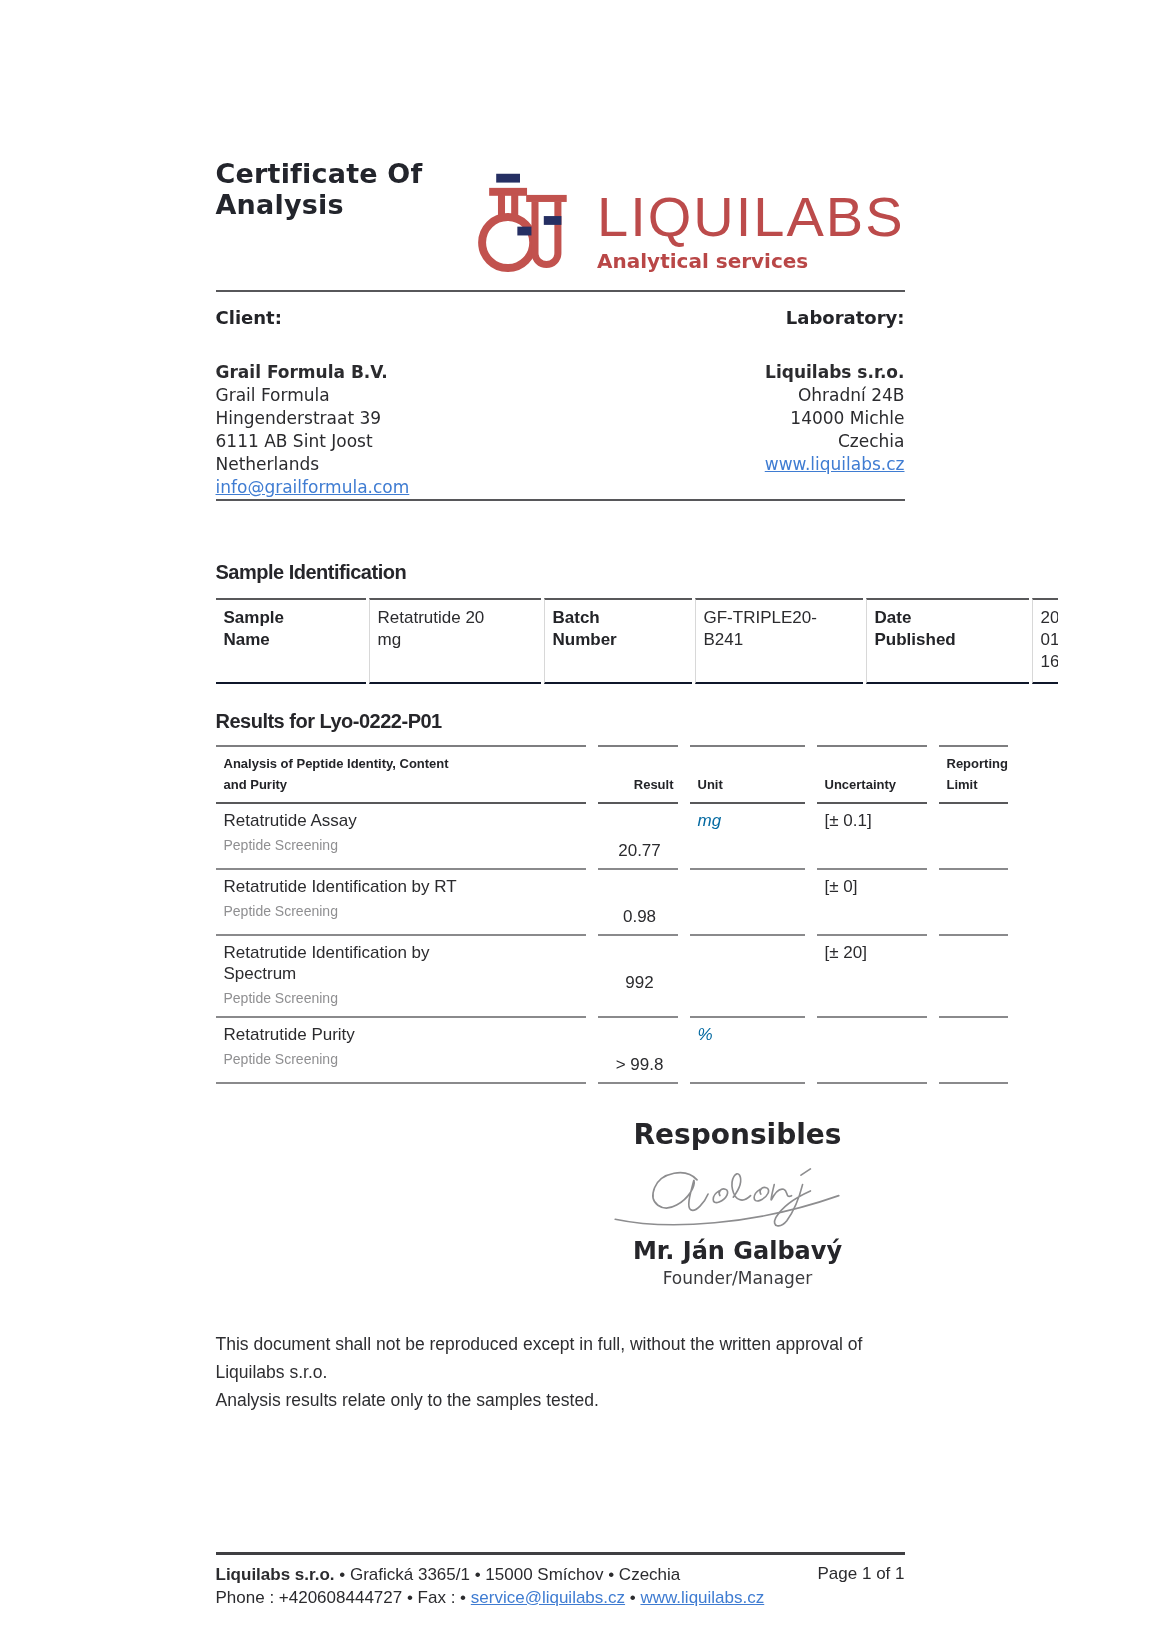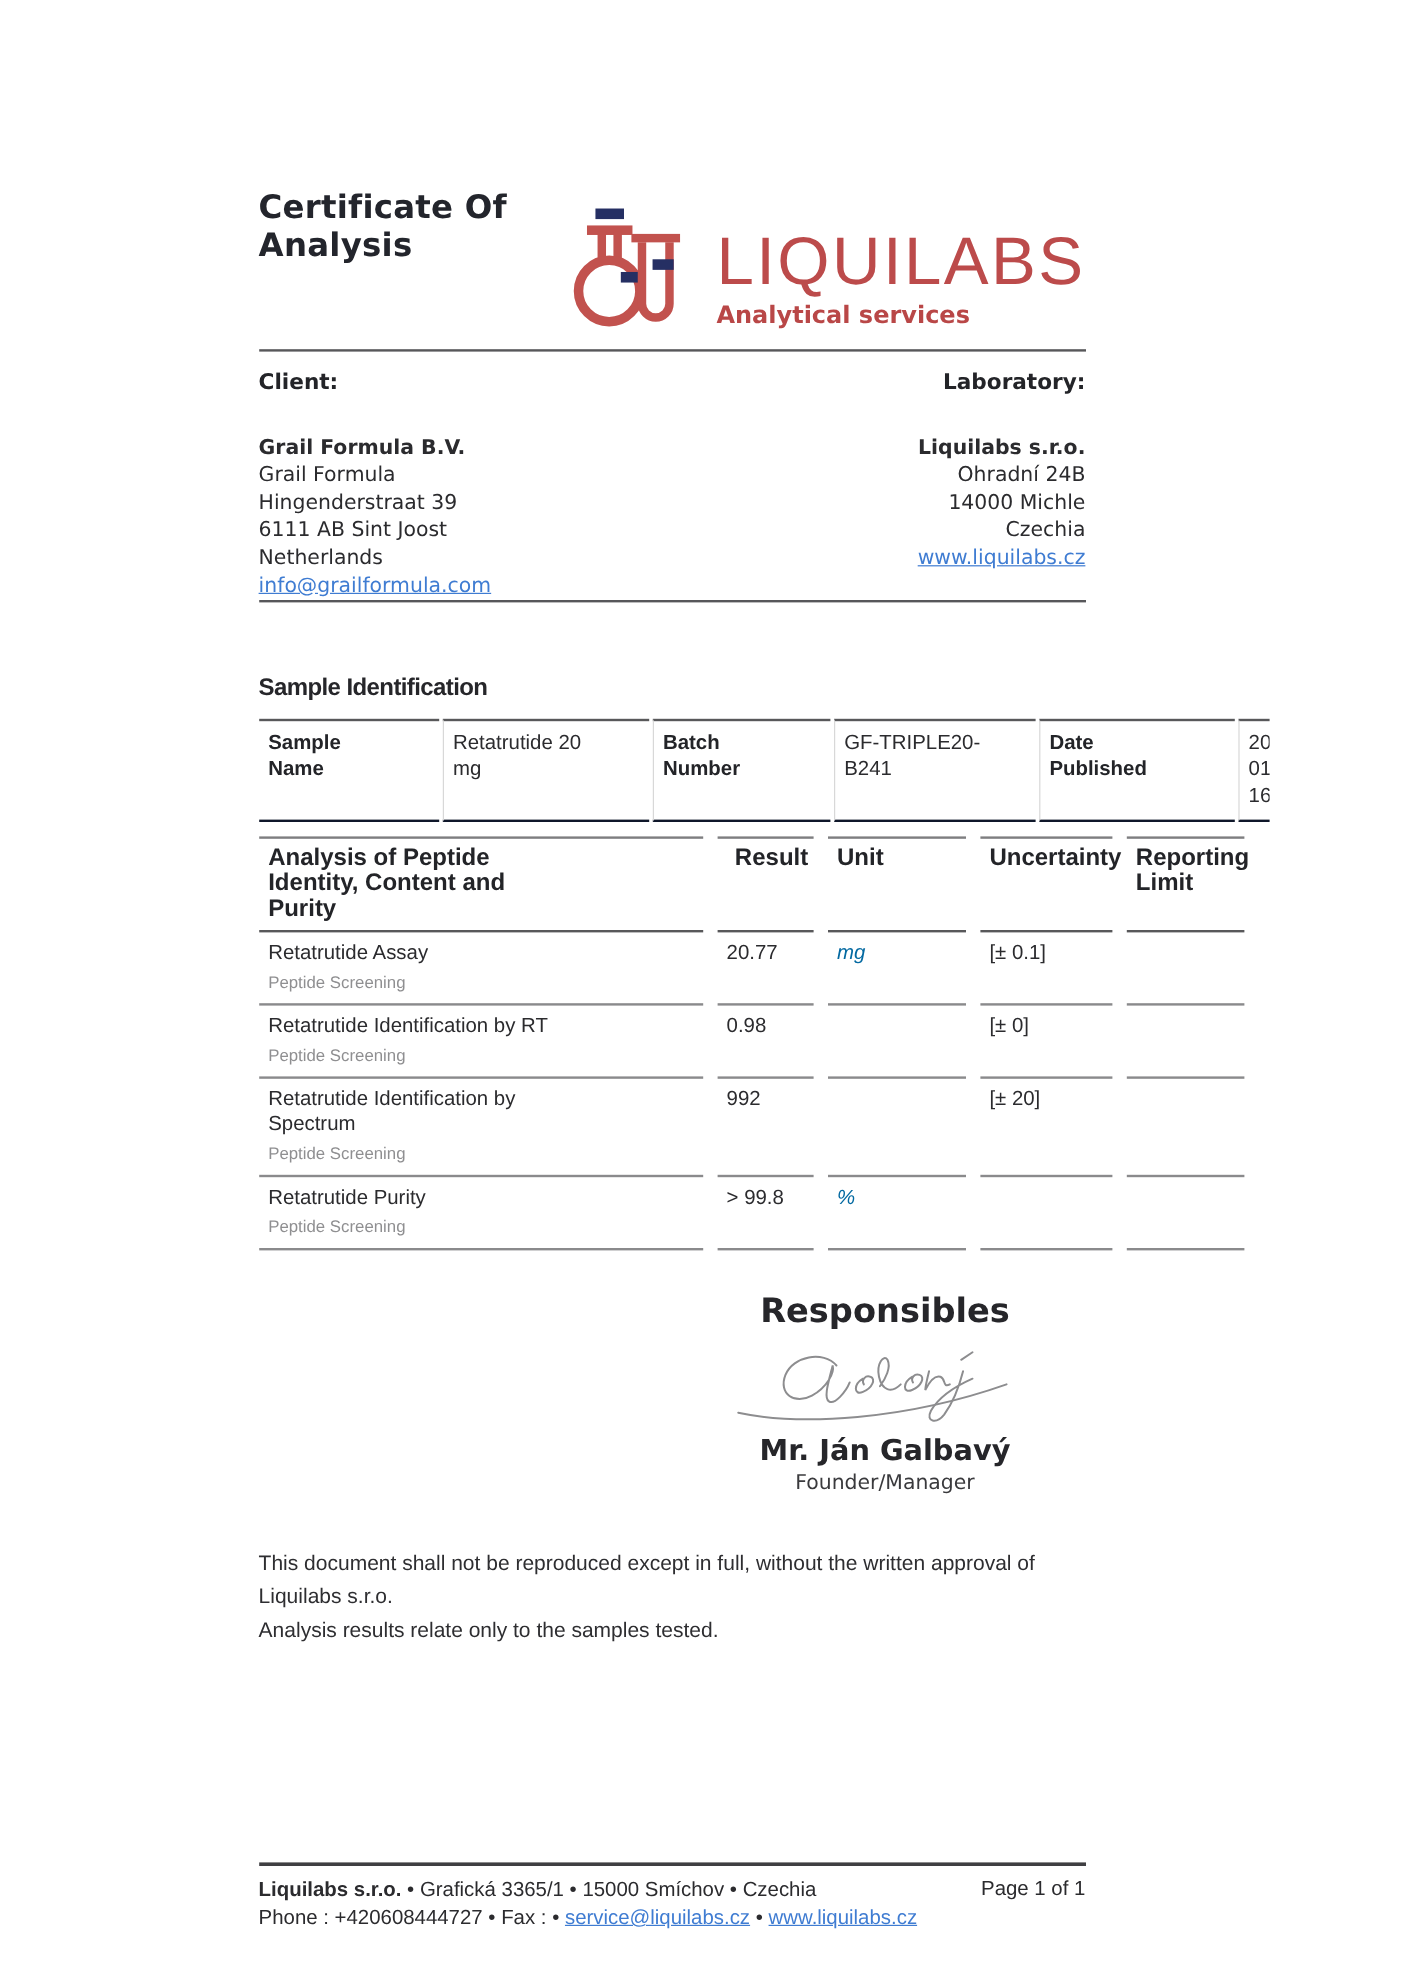--- a/index.html
+++ b/index.html
@@ -74,29 +74,29 @@
   .results-table {
     display: grid;
     grid-template-columns: 370px 80px 115px 110px 1fr;
     column-gap: 12px;
     margin-top: 12px;
   }
   .rt-cell { padding: 6px 0 7px 8px; }
   .rt-head {
     border-top: 2px solid #7e7e80;
     border-bottom: 2px solid #58585a;
-    font-size: 20px; font-weight: bold; color: #232428; line-height: 21px;
-    display: flex; align-items: flex-start;
+    font-size: 13px; font-weight: bold; color: #232428; line-height: 21px;
+    display: flex; align-items: flex-end;
   }
   .rt-head .w { max-width: 240px; }
   .rt-head.limit .w { max-width: 90px; }
   .rt-row-cell { border-bottom: 2px solid #8a8a8c; font-size: 17px; line-height: 21px; }
   .rt-name { color: #2b2b2e; max-width: 238px; }
   .rt-method { color: #8f8f91; font-size: 14px; margin-top: 4px; }
-  .rt-result { text-align: left; padding-right: 4px; }
+  .rt-result { text-align: center; padding-right: 4px; margin-top: 30px; }
   .rt-unit { font-style: italic; color: #0369a1; font-size: 17px; }
   .rt-head.result-h { justify-content: flex-end; padding-right: 4px; }
 
   
   .responsibles {
     width: 330px; margin-left: auto; margin-right: 2px; margin-top: 34px;
     text-align: center;
   }
   .responsibles-heading {
     font-family: "DejaVu Sans", sans-serif;
@@ -182,20 +182,21 @@
 
     <div class="sample-table">
       <div class="sample-cell sample-label"><span class="w">Sample Name</span></div>
       <div class="sample-cell sample-value"><span class="w">Retatrutide 20 mg</span></div>
       <div class="sample-cell sample-label"><span class="w">Batch Number</span></div>
       <div class="sample-cell sample-value"><span class="w">GF-TRIPLE20-B241</span></div>
       <div class="sample-cell sample-label"><span class="w">Date Published</span></div>
       <div class="sample-cell sample-value"><span class="w">2026-01-19 16:07</span></div>
     </div>
 
+    <div class="section-heading results-heading">Results for Lyo-0222-P01</div>
 
     <div class="results-table">
 
       <div class="rt-cell rt-head">
           <span class="w">Analysis of Peptide Identity, Content and Purity</span>
         </div>
       <div class="rt-cell rt-head result-h">
           <span class="w">Result</span>
         </div>
       <div class="rt-cell rt-head">

